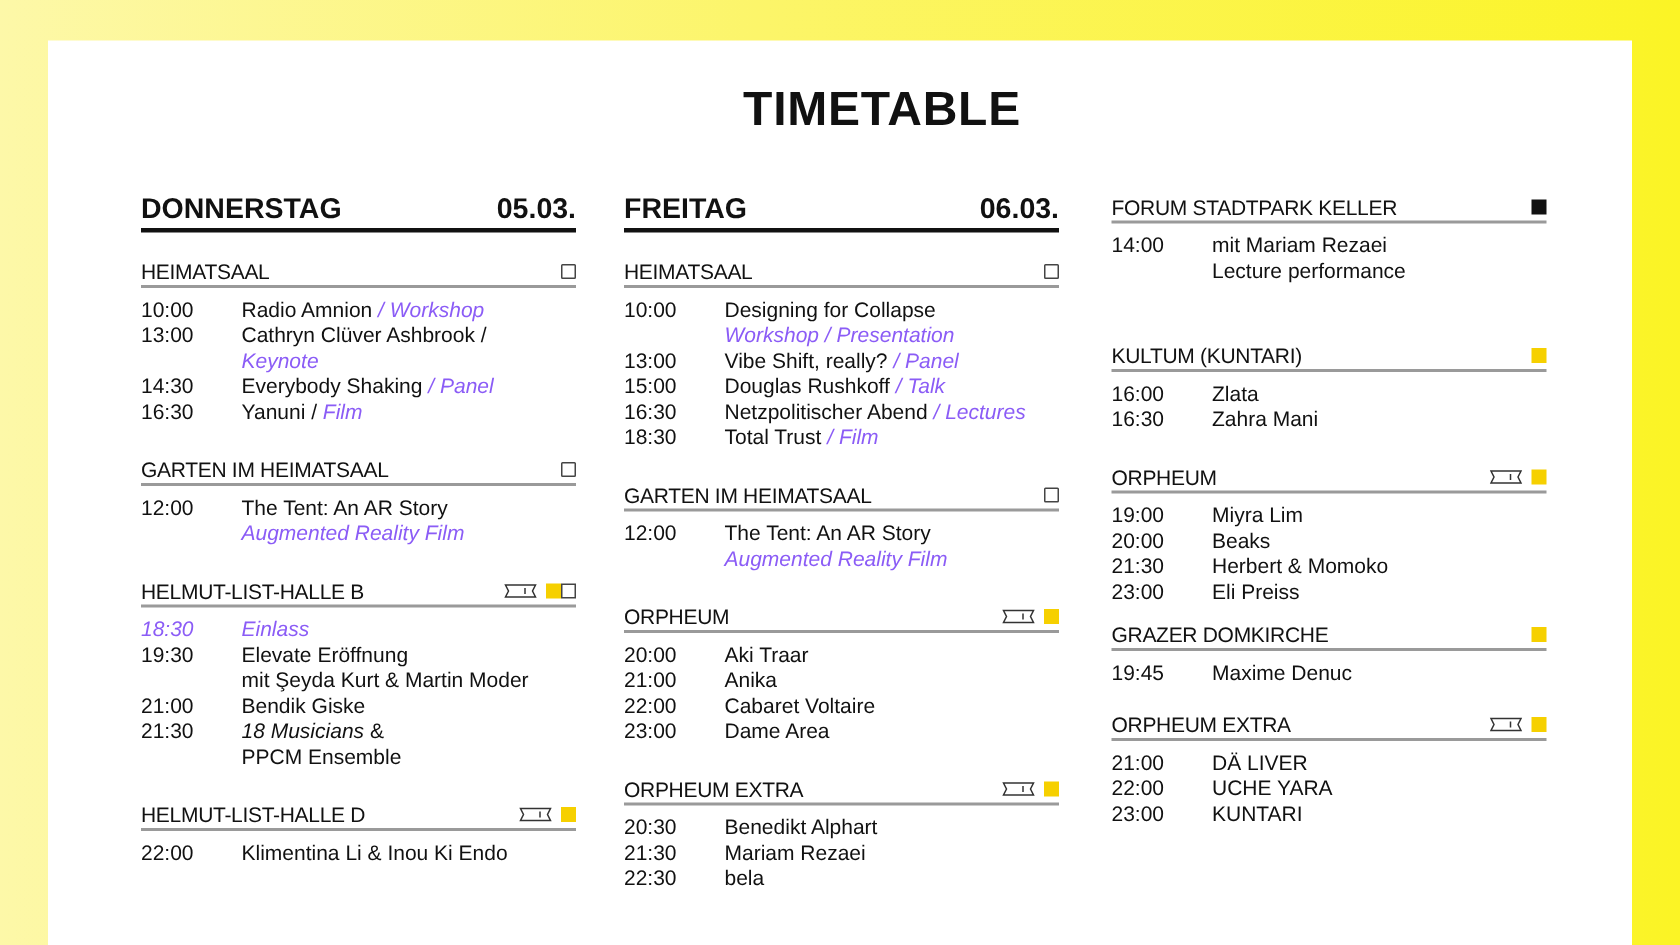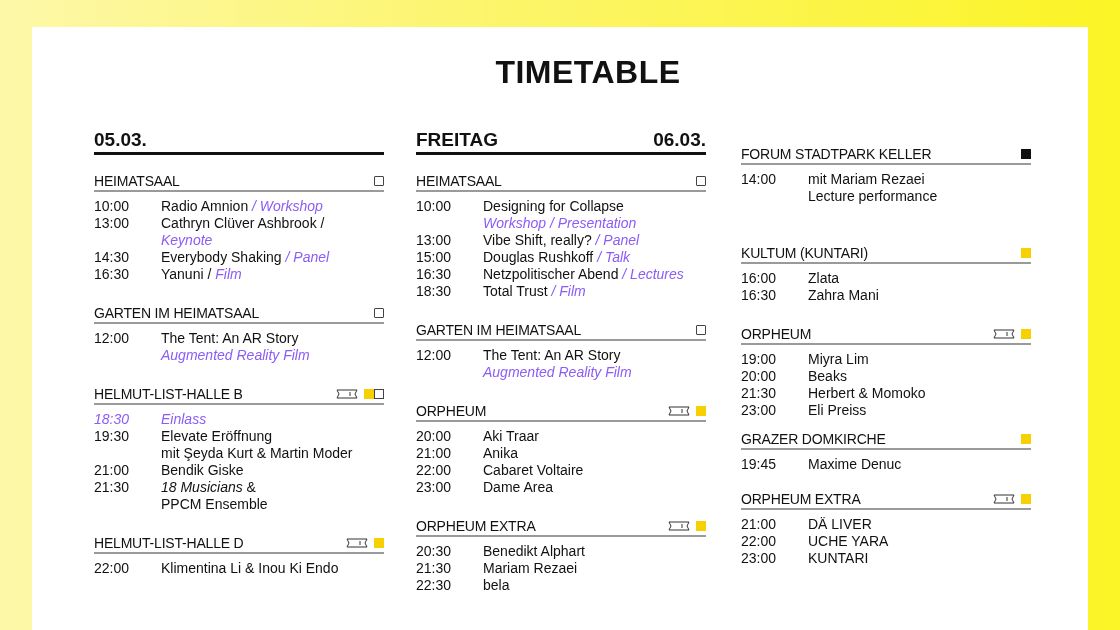--- a/index.html
+++ b/index.html
@@ -65,20 +65,21 @@
 </style>
 </head>
 <body>
 
 <div class="panel"></div>
 <div class="title">TIMETABLE</div>
 
 <div id="columns">
     <div class="col" style="left: 94px;">
       <div class="day-head">
+        <span>DONNERSTAG</span>
         <span>05.03.</span>
       </div>
       <div class="venue" style="margin-top: 18px;">
         <div class="venue-head">
           <span>HEIMATSAAL</span>
           <span class="venue-icons">
             <span class="sq sq-empty"></span>
           </span>
         </div>
         <div class="events">
@@ -318,21 +319,21 @@
           <div class="ev">
             <span class="t">22:30</span>
             <div class="n">
               <div><span>bela</span></div>
             </div>
           </div>
         </div>
       </div>
     </div>
     <div class="col" style="left: 741px;">
-      <div class="venue" style="margin-top: 18px;">
+      <div class="venue" style="margin-top: 2px;">
         <div class="venue-head">
           <span>FORUM STADTPARK KELLER</span>
           <span class="venue-icons">
             <span class="sq sq-black"></span>
           </span>
         </div>
         <div class="events">
           <div class="ev">
             <span class="t">14:00</span>
             <div class="n">

